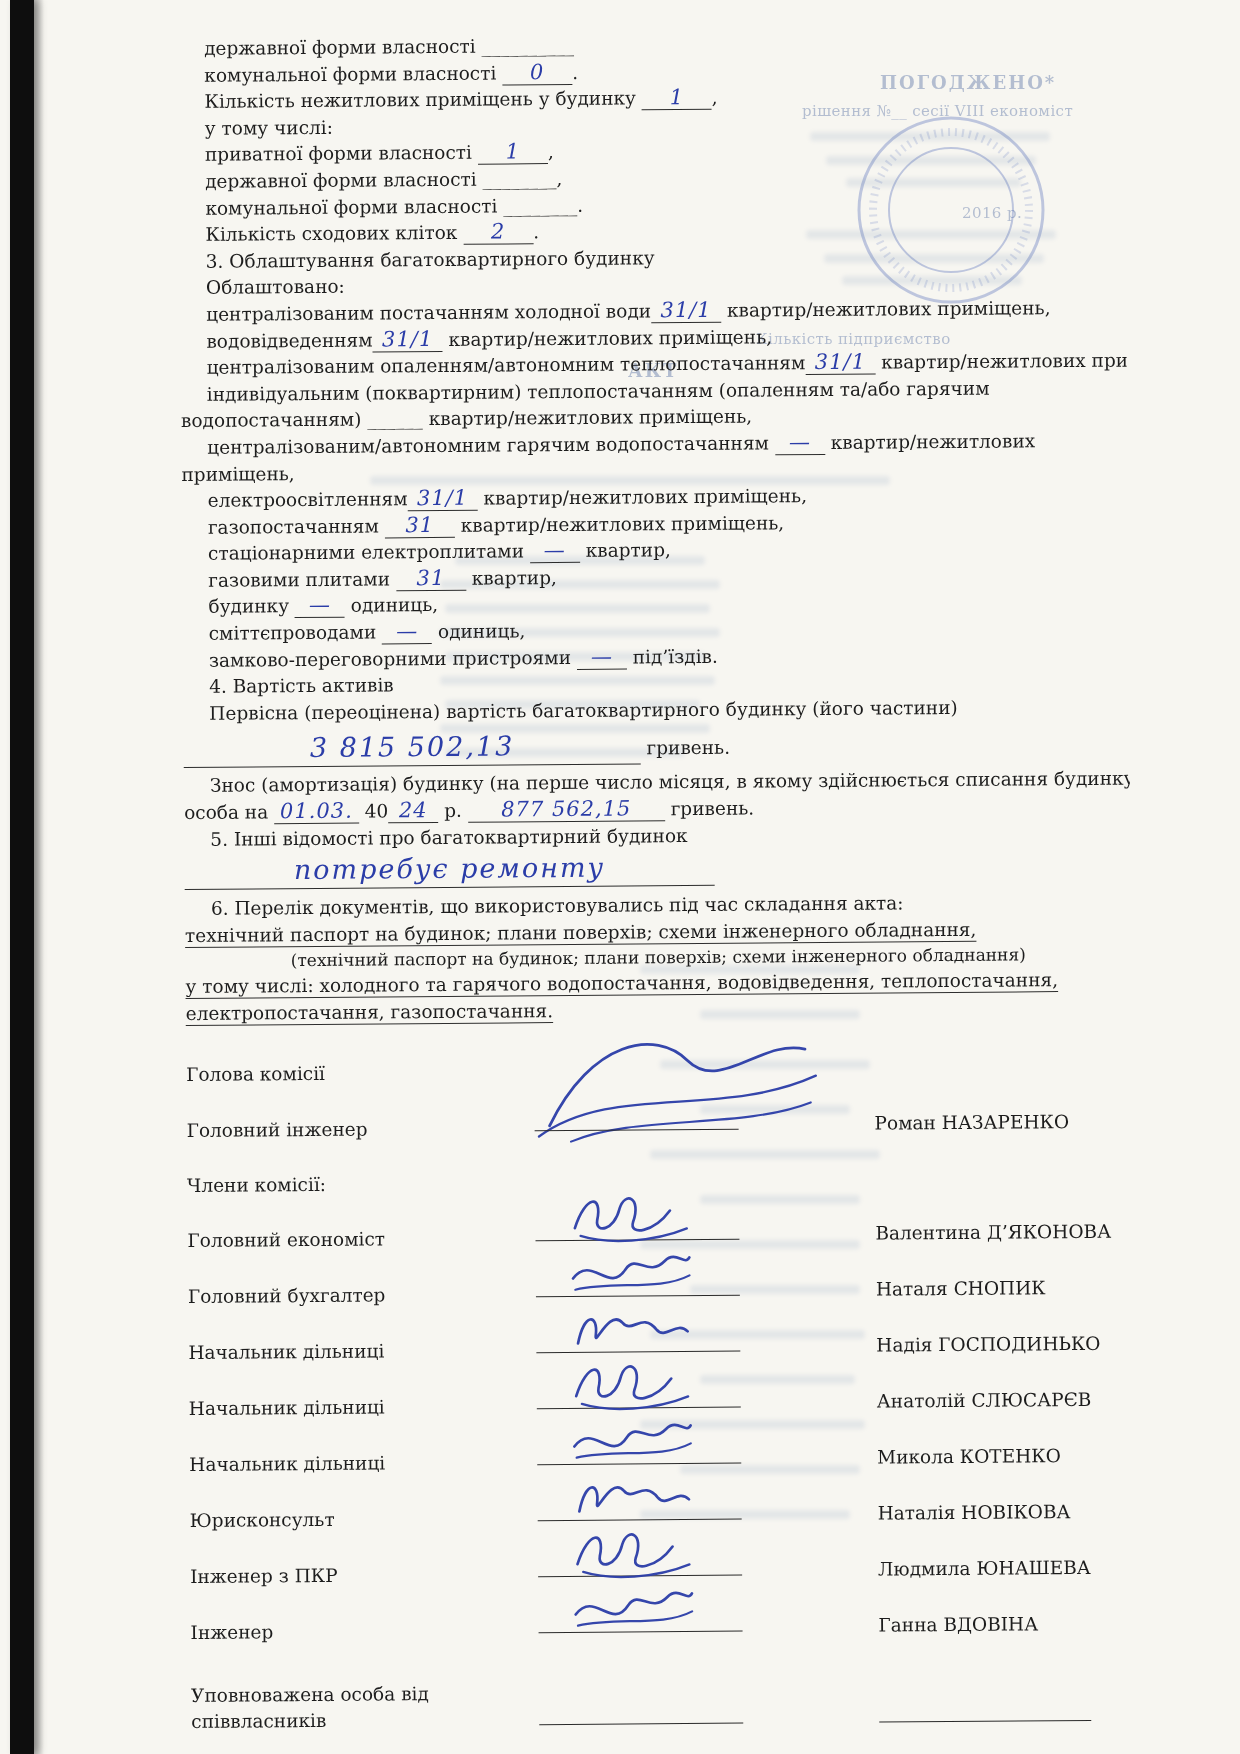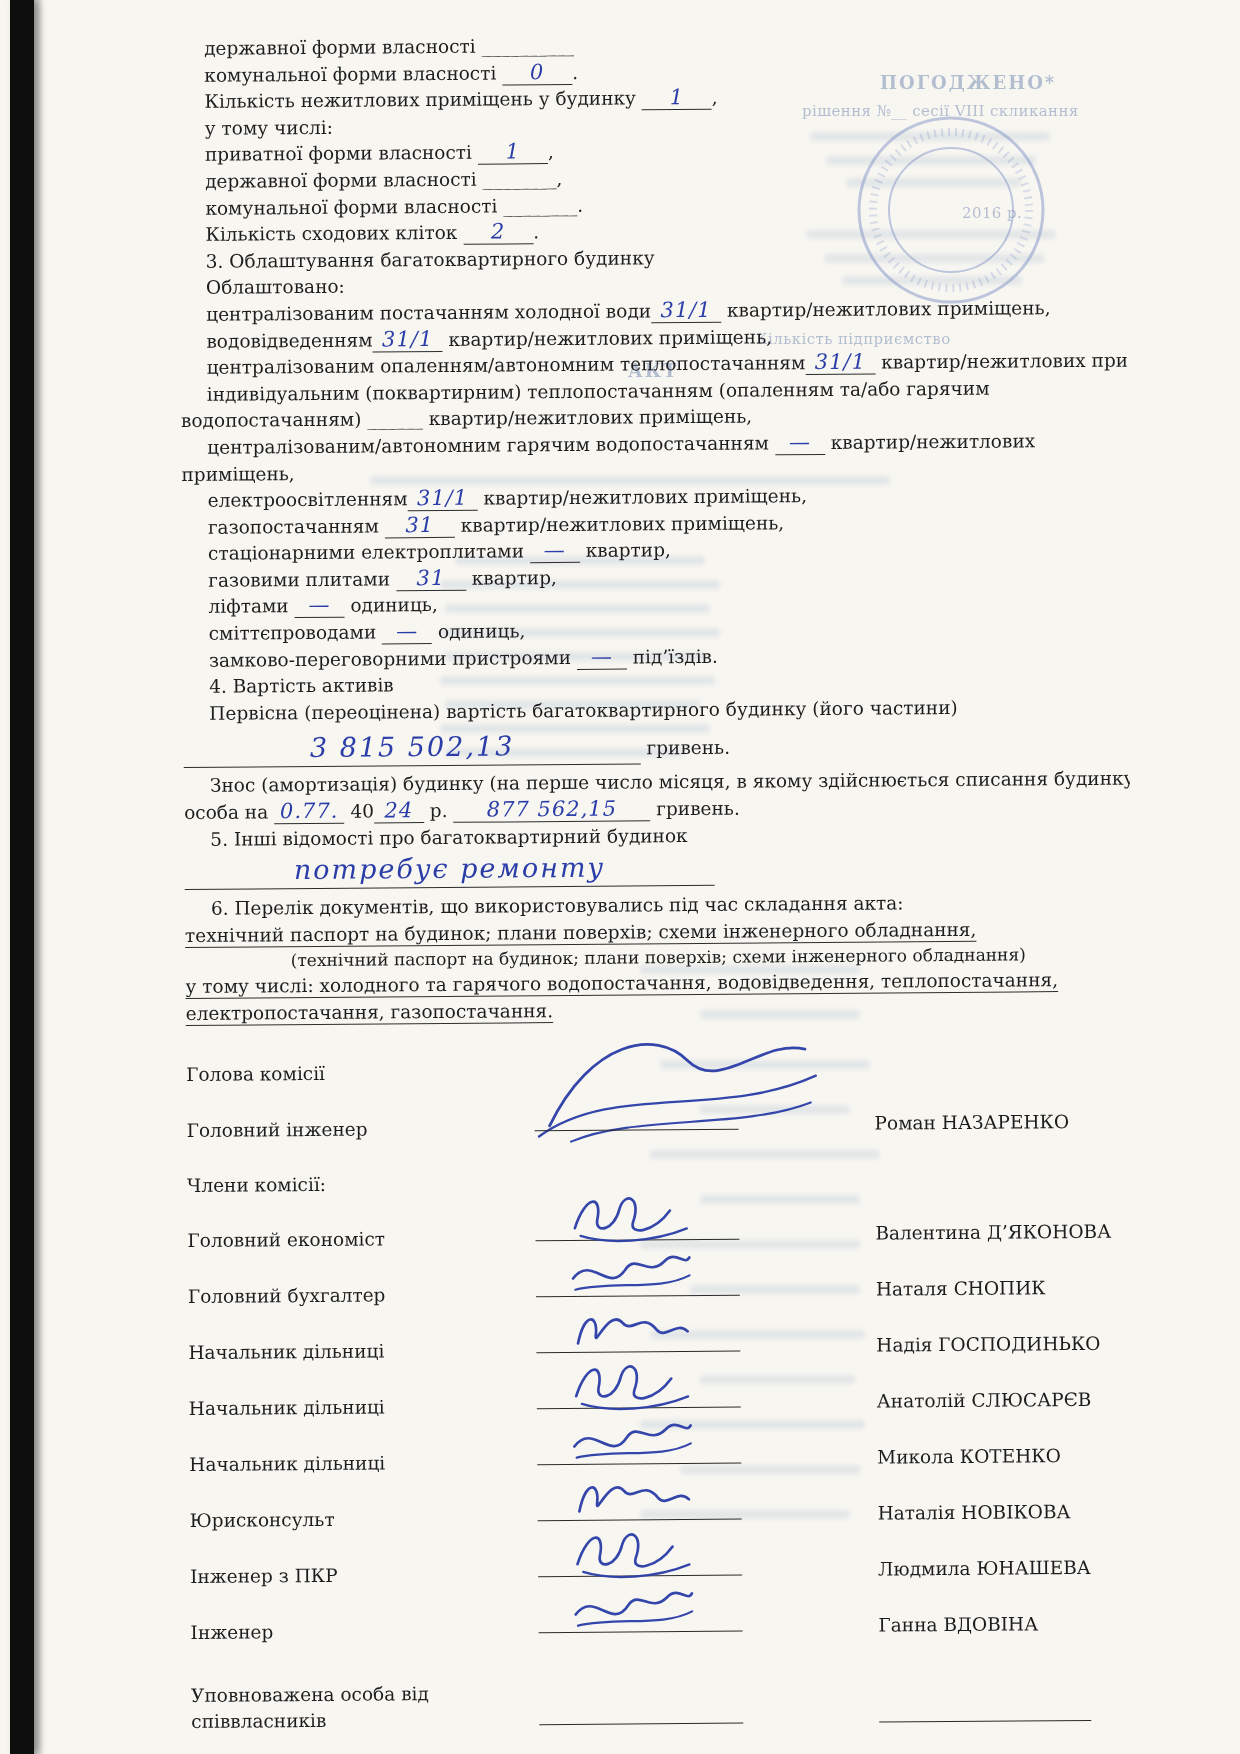--- a/index.html
+++ b/index.html
@@ -100,21 +100,21 @@
     </symbol>
   </defs>
 </svg>
 
 <div class="page">
 
   <div class="scan-edge"></div>
 
   <div class="bleed">
     <div class="bleed-text bleed-title" style="left:880px;top:72px">ПОГОДЖЕНО*</div>
-    <div class="bleed-text" style="left:802px;top:102px">рішення №__ сесії VIII скликання</div>
+    <div class="bleed-text" style="left:802px;top:102px">рішення №__ сесії VIII економіст</div>
     <div class="bleed-text" style="left:962px;top:204px">2016 р.</div>
     <div class="bleed-text bleed-title" style="left:628px;top:360px">АКТ</div>
     <div class="bleed-text" style="left:756px;top:330px">Кількість підприємство</div>
 
     <svg class="bleed-stamp" style="left:845px;top:110px;width:212px;height:200px" viewBox="0 0 200 200">
       <circle cx="100" cy="100" r="92" fill="none" stroke="#3b57b0" stroke-width="3"></circle>
       <circle cx="100" cy="100" r="62" fill="none" stroke="#3b57b0" stroke-width="2"></circle>
       <circle cx="100" cy="100" r="78" fill="none" stroke="#3b57b0" stroke-width="8" stroke-dasharray="2 5" opacity=".55"></circle>
     </svg>
 
@@ -163,28 +163,28 @@
     <div class="line"><span class="seg-p">Облаштовано:</span></div>
     <div class="line"><span class="seg-p">централізованим постачанням холодної води</span><span class="seg-h">31/1</span><span class="seg-p"> квартир/нежитлових приміщень,</span></div>
     <div class="line"><span class="seg-p">водовідведенням</span><span class="seg-h">31/1</span><span class="seg-p"> квартир/нежитлових приміщень,</span></div>
     <div class="line nowrap"><span class="seg-p">централізованим опаленням/автономним теплопостачанням</span><span class="seg-h">31/1</span><span class="seg-p"> квартир/нежитлових приміщень,</span></div>
     <div class="line"><span class="seg-p">індивідуальним (поквартирним) теплопостачанням (опаленням та/або гарячим водопостачанням) ______ квартир/нежитлових приміщень,</span></div>
     <div class="line"><span class="seg-p">централізованим/автономним гарячим водопостачанням </span><span class="seg-hs">—</span><span class="seg-p"> квартир/нежитлових приміщень,</span></div>
     <div class="line"><span class="seg-p">електроосвітленням</span><span class="seg-h">31/1</span><span class="seg-p"> квартир/нежитлових приміщень,</span></div>
     <div class="line"><span class="seg-p">газопостачанням </span><span class="seg-h">31</span><span class="seg-p"> квартир/нежитлових приміщень,</span></div>
     <div class="line"><span class="seg-p">стаціонарними електроплитами </span><span class="seg-hs">—</span><span class="seg-p"> квартир,</span></div>
     <div class="line"><span class="seg-p">газовими плитами </span><span class="seg-h">31</span><span class="seg-p"> квартир,</span></div>
-    <div class="line"><span class="seg-p">ліфтами </span><span class="seg-hs">—</span><span class="seg-p"> одиниць,</span></div>
+    <div class="line"><span class="seg-p">будинку </span><span class="seg-hs">—</span><span class="seg-p"> одиниць,</span></div>
     <div class="line"><span class="seg-p">сміттєпроводами </span><span class="seg-hs">—</span><span class="seg-p"> одиниць,</span></div>
     <div class="line"><span class="seg-p">замково-переговорними пристроями </span><span class="seg-hs">—</span><span class="seg-p"> під’їздів.</span></div>
     <div class="line"><span class="seg-p">4. Вартість активів</span></div>
     <div class="line"><span class="seg-p">Первісна (переоцінена) вартість багатоквартирного будинку (його частини)</span></div>
     <div class="line noind amountline"><span class="seg-H">3 815 502,13</span><span class="seg-p"> гривень.</span></div>
     <div class="line nowrap"><span class="seg-p">Знос (амортизація) будинку (на перше число місяця, в якому здійснюється списання будинку з балансу)</span></div>
-    <div class="line noind"><span class="seg-p">особа на </span><span class="seg-h">0.77.</span><span class="seg-p"> 40</span><span class="seg-hs">24</span><span class="seg-p"> р. </span><span class="seg-hl">877 562,15</span><span class="seg-p"> гривень.</span></div>
+    <div class="line noind"><span class="seg-p">особа на </span><span class="seg-h">01.03.</span><span class="seg-p"> 40</span><span class="seg-hs">24</span><span class="seg-p"> р. </span><span class="seg-hl">877 562,15</span><span class="seg-p"> гривень.</span></div>
     <div class="line"><span class="seg-p">5. Інші відомості про багатоквартирний будинок</span></div>
     <div class="line noind remarkline"><span class="seg-H">потребує ремонту</span></div>
     <div class="line"><span class="seg-p">6. Перелік документів, що використовувались під час складання акта:</span></div>
     <div class="line noind"><span class="seg-u">технічний паспорт на будинок; плани поверхів; схеми інженерного обладнання,</span></div>
     <div class="line center small"><span class="seg-p">(технічний паспорт на будинок; плани поверхів; схеми інженерного обладнання)</span></div>
     <div class="line noind"><span class="seg-u">у тому числі: холодного та гарячого водопостачання, водовідведення, теплопостачання, електропостачання, газопостачання.</span></div>
 
     <div class="sigblock">
 
       <svg class="sig-flourish" viewBox="0 0 280 120">

